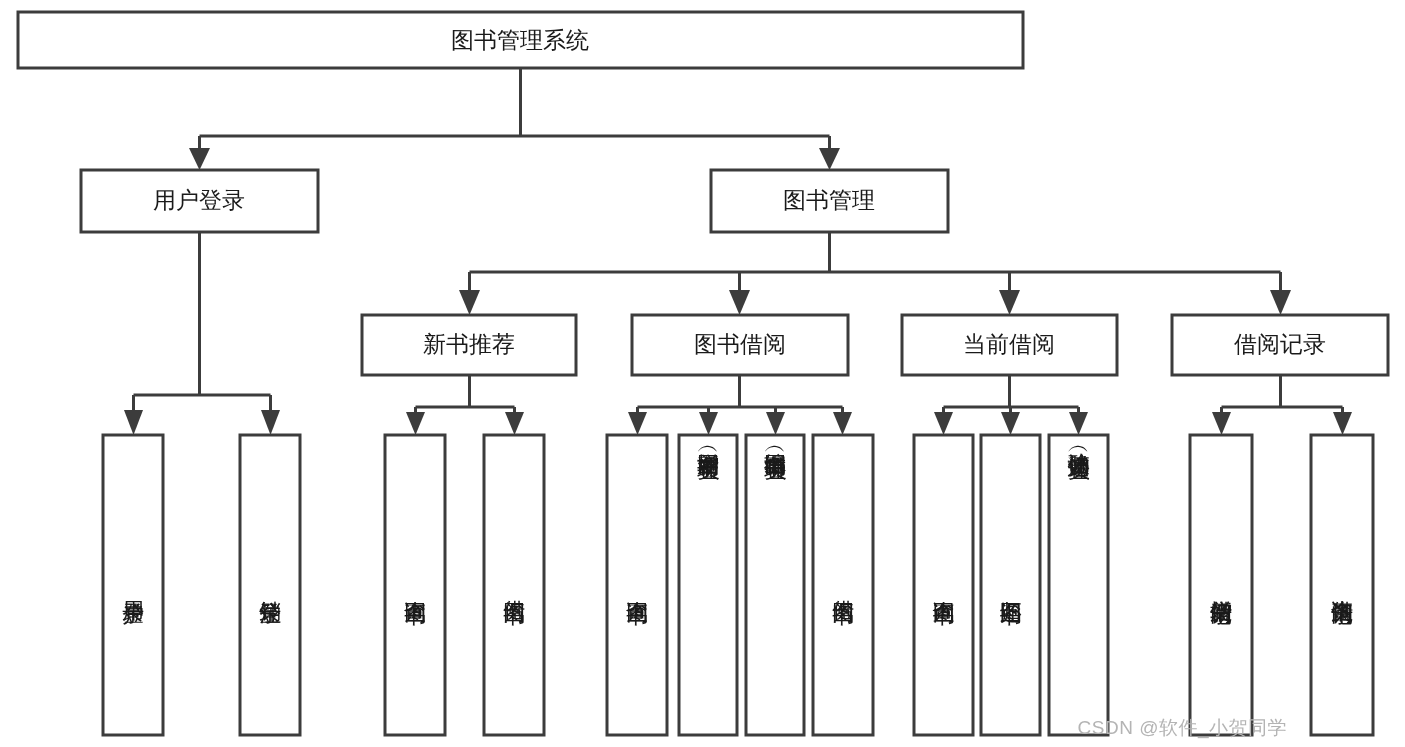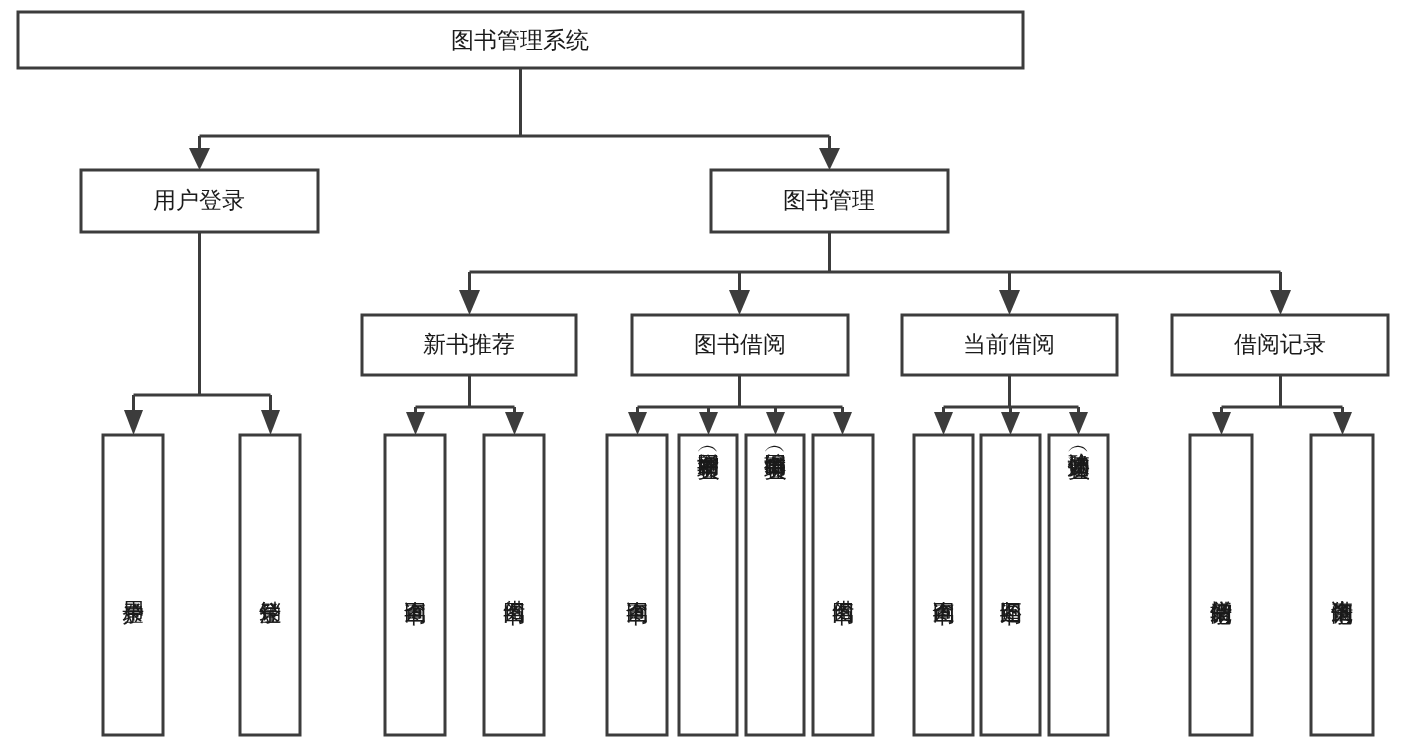--- a/index.html
+++ b/index.html
@@ -306,14 +306,15 @@
   <div class="leaf-label-wrap" style="left:1049px; top:435px; width:59px; height:300px; align-items:flex-start;">
     <span class="leaf-label">确认归还（管理员）</span>
   </div>
   <div class="leaf-label-wrap" style="left:1190px; top:435px; width:62px; height:300px;">
     <span class="leaf-label">新增借阅记录</span>
   </div>
   <div class="leaf-label-wrap" style="left:1311px; top:435px; width:62px; height:300px;">
     <span class="leaf-label">查询借阅记录</span>
   </div>
 
+  <div class="watermark">CSDN @软件_小贺同学</div>
 
 </div>
 
 </body></html>

